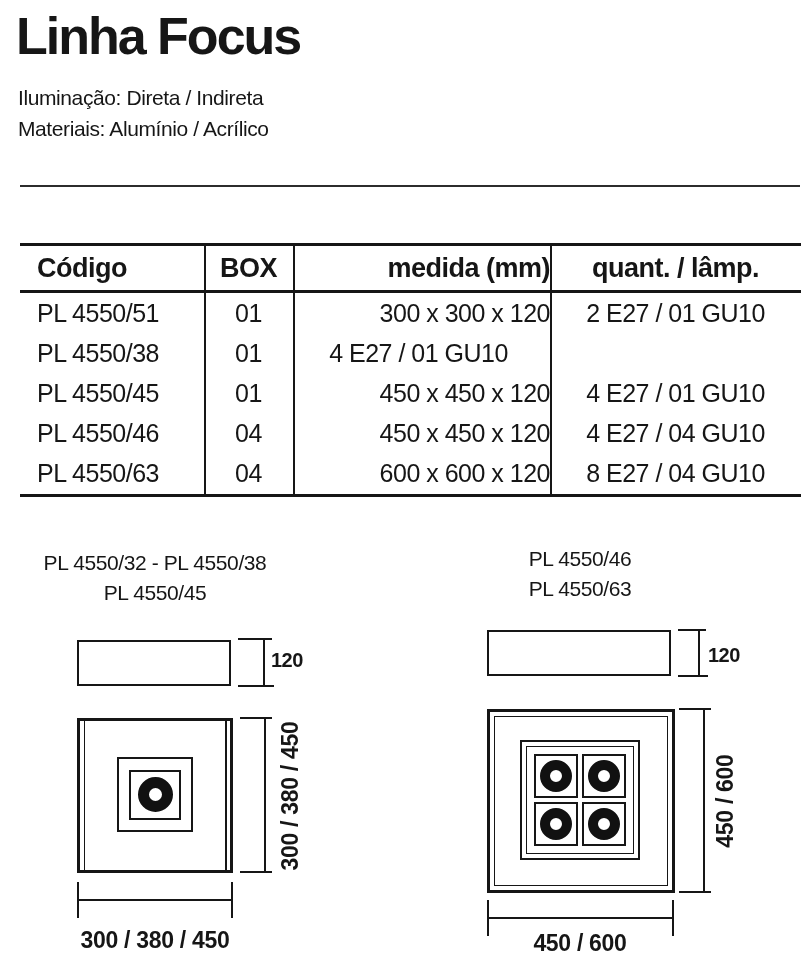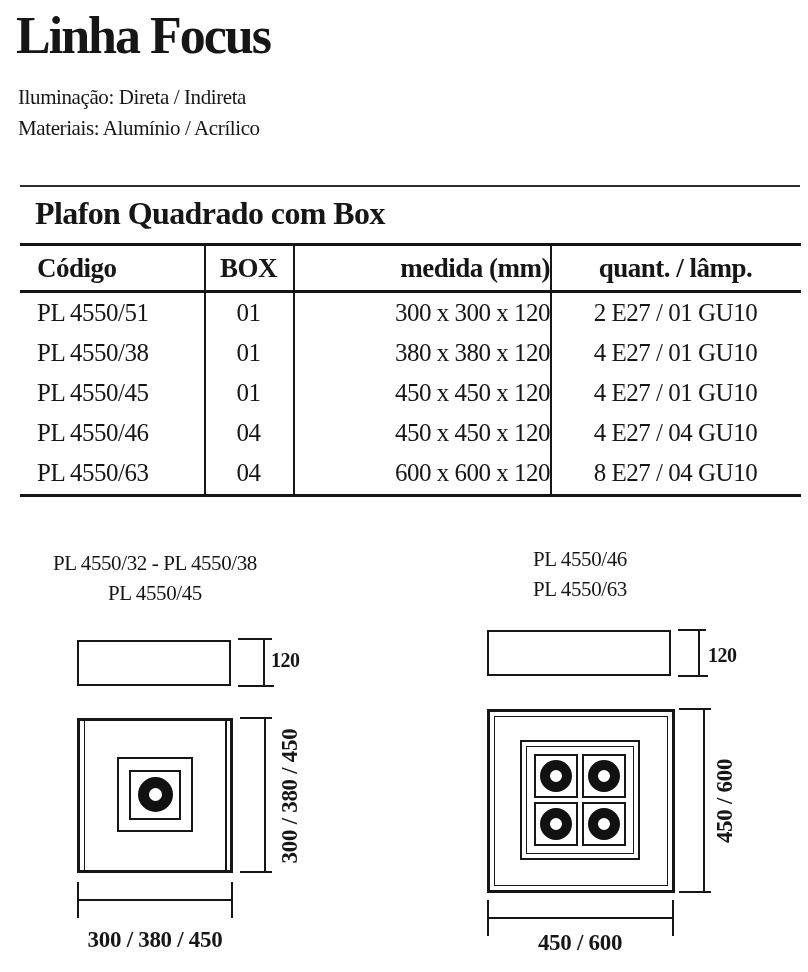--- a/index.html
+++ b/index.html
@@ -1,18 +1,18 @@
 <!DOCTYPE html>
 <html><head>
 <meta charset="utf-8">
 <style>
   html,body{margin:0;padding:0;background:#ffffff;}
   .page{
     position:relative;width:808px;height:972px;background:#ffffff;overflow:hidden;
-    font-family:Liberation Serif, serif;color:#161616;
+    font-family:Liberation Sans, sans-serif;color:#161616;
   }
   .abs{position:absolute;}
   .line{position:absolute;background:#161616;}
 
   .title{left:16px;top:10px;font-size:52px;font-weight:bold;letter-spacing:-2px;line-height:1;}
   .subline{left:18px;font-size:21px;letter-spacing:-0.4px;line-height:1;}
   .sub1{top:87px;}
   .sub2{top:118px;}
 
   .rule{left:20px;top:185px;width:780px;height:2px;background:#2c2c2c;}
@@ -65,21 +65,20 @@
 </head>
 <body>
 
 <div class="page">
 
   <div class="abs title">Linha Focus</div>
   <div class="abs subline sub1">Iluminação: Direta / Indireta</div>
   <div class="abs subline sub2">Materiais: Alumínio / Acrílico</div>
 
   <div class="abs rule"></div>
-  <div class="abs section-heading">Plafon Quadrado com Box</div>
 
   <div class="abs spec-table">
     <div class="line t-top"></div>
     <div class="line t-hsep"></div>
     <div class="line t-bot"></div>
     <div class="line t-v t-v1"></div>
     <div class="line t-v t-v2"></div>
     <div class="line t-v t-v3"></div>
 
     <div class="t-row t-head">
@@ -92,21 +91,20 @@
     <div class="t-body">
       <div class="t-datarow">
         <div class="c1">PL 4550/51</div>
         <div class="c2">01</div>
         <div class="c3">300 x 300 x 120</div>
         <div class="c4">2 E27 / 01 GU10</div>
       </div>
       <div class="t-datarow">
         <div class="c1">PL 4550/38</div>
         <div class="c2">01</div>
-        <div class="c3">380 x 380 x 120</div>
         <div class="c4">4 E27 / 01 GU10</div>
       </div>
       <div class="t-datarow">
         <div class="c1">PL 4550/45</div>
         <div class="c2">01</div>
         <div class="c3">450 x 450 x 120</div>
         <div class="c4">4 E27 / 01 GU10</div>
       </div>
       <div class="t-datarow">
         <div class="c1">PL 4550/46</div>

